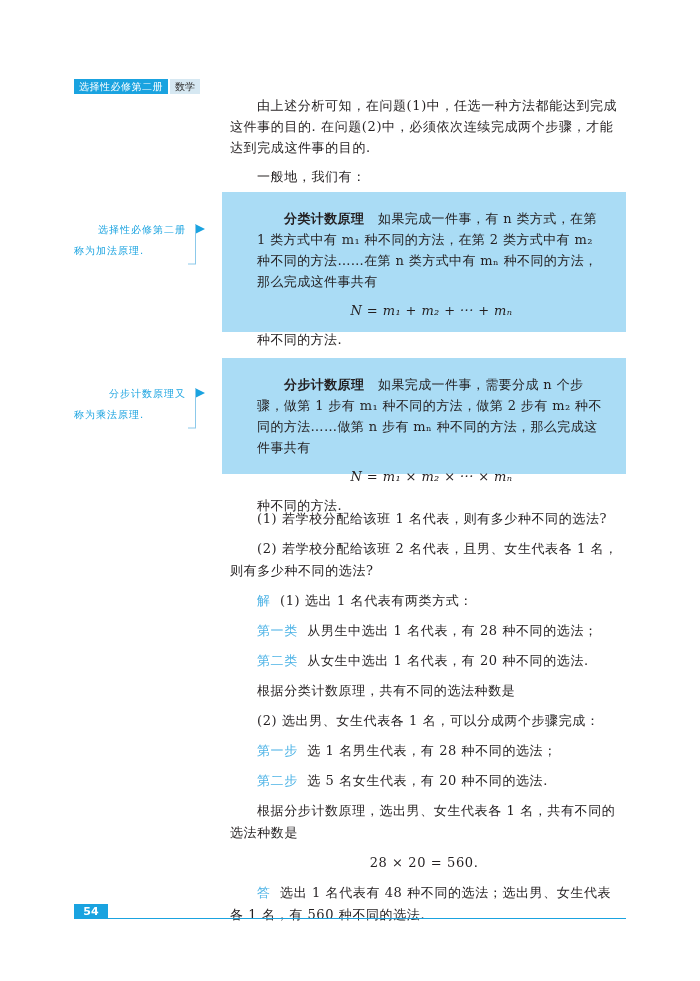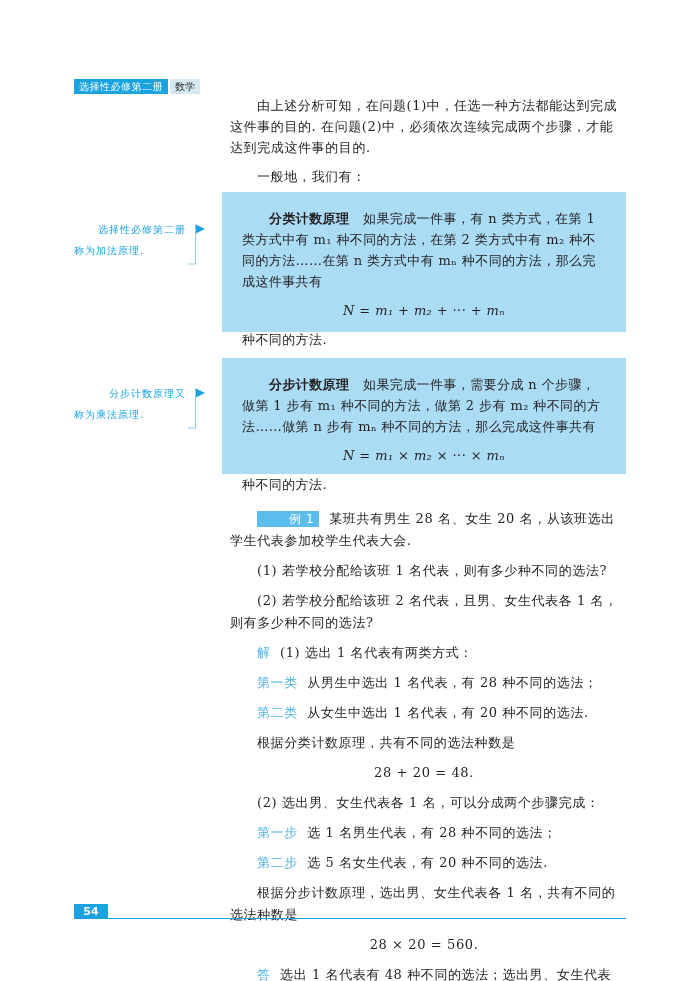--- a/index.html
+++ b/index.html
@@ -19,21 +19,21 @@
       font-size: 10px; line-height: 15px; padding: 0 5px; height: 15px; margin-left: 2px;
     }
     .col {
       position: absolute; left: 222px; width: 404px;
       font-size: 13px; line-height: 21px; letter-spacing: 0.6px;
     }
     .p { margin: 8px; }
     .indent { text-indent: 27px; }
     .box {
       position: absolute; left: 222px; width: 404px; background: #aadcf5;
-      padding: 8px 12px 6px 12px; box-sizing: border-box;
+      padding: 8px 12px 6px 27px; box-sizing: border-box;
       font-size: 13px; line-height: 21px; letter-spacing: 0.4px;
     }
     .box .title { font-family: "DejaVu Sans", sans-serif; font-weight: bold; }
     .formula {
       text-align: center; font-family: "DejaVu Serif", serif; font-style: italic;
     }
     .side-note {
       position: absolute; left: 74px; width: 112px; color: #1aa3e0;
       font-family: "DejaVu Sans", sans-serif; font-size: 10px; line-height: 21px; letter-spacing: 1px;
     }
@@ -96,28 +96,26 @@
 </svg>
 <div class="box" style="top:358px; height:116px;">
   <div class="p" style="text-indent:27px;">
     <span class="title">分步计数原理</span>&nbsp;&nbsp;&nbsp;<span>如果完成一件事，需要分成 n 个步骤，做第 1 步有 m₁ 种不同的方法，做第 2 步有 m₂ 种不同的方法……做第 n 步有 mₙ 种不同的方法，那么完成这件事共有</span>
   </div>
   <div class="formula">N = m₁ × m₂ × ··· × mₙ</div>
   <div class="p">种不同的方法.</div>
 </div>
 
 <div class="col" style="top:500px; line-height:22px;">
-  <p class="p indent"><span class="ex-tag">例 1</span><span>某班共有男生 28 名、女生 20 名，从该班选出学生代表参加校学生代表大会.</span></p>
   <p class="p indent">(1) 若学校分配给该班 1 名代表，则有多少种不同的选法?</p>
   <p class="p indent">(2) 若学校分配给该班 2 名代表，且男、女生代表各 1 名，则有多少种不同的选法?</p>
   <p class="p indent"><span class="blue">解</span>&nbsp;&nbsp;<span>(1) 选出 1 名代表有两类方式：</span></p>
   <p class="p indent"><span class="blue">第一类</span>&nbsp;&nbsp;<span>从男生中选出 1 名代表，有 28 种不同的选法；</span></p>
   <p class="p indent"><span class="blue">第二类</span>&nbsp;&nbsp;<span>从女生中选出 1 名代表，有 20 种不同的选法.</span></p>
   <p class="p indent">根据分类计数原理，共有不同的选法种数是</p>
-  <p class="p center" style="margin:5px 0;">28 + 20 = 48.</p>
   <p class="p indent">(2) 选出男、女生代表各 1 名，可以分成两个步骤完成：</p>
   <p class="p indent"><span class="blue">第一步</span>&nbsp;&nbsp;<span>选 1 名男生代表，有 28 种不同的选法；</span></p>
   <p class="p indent"><span class="blue">第二步</span>&nbsp;&nbsp;<span>选 5 名女生代表，有 20 种不同的选法.</span></p>
   <p class="p indent">根据分步计数原理，选出男、女生代表各 1 名，共有不同的选法种数是</p>
   <p class="p center">28 × 20 = 560.</p>
   <p class="p indent" style="margin-top:5px;"><span class="blue">答</span>&nbsp;&nbsp;<span>选出 1 名代表有 48 种不同的选法；选出男、女生代表各 1 名，有 560 种不同的选法.</span></p>
 </div>
 
 <div class="footer-num">54</div>
 <div class="footer-line"></div>

